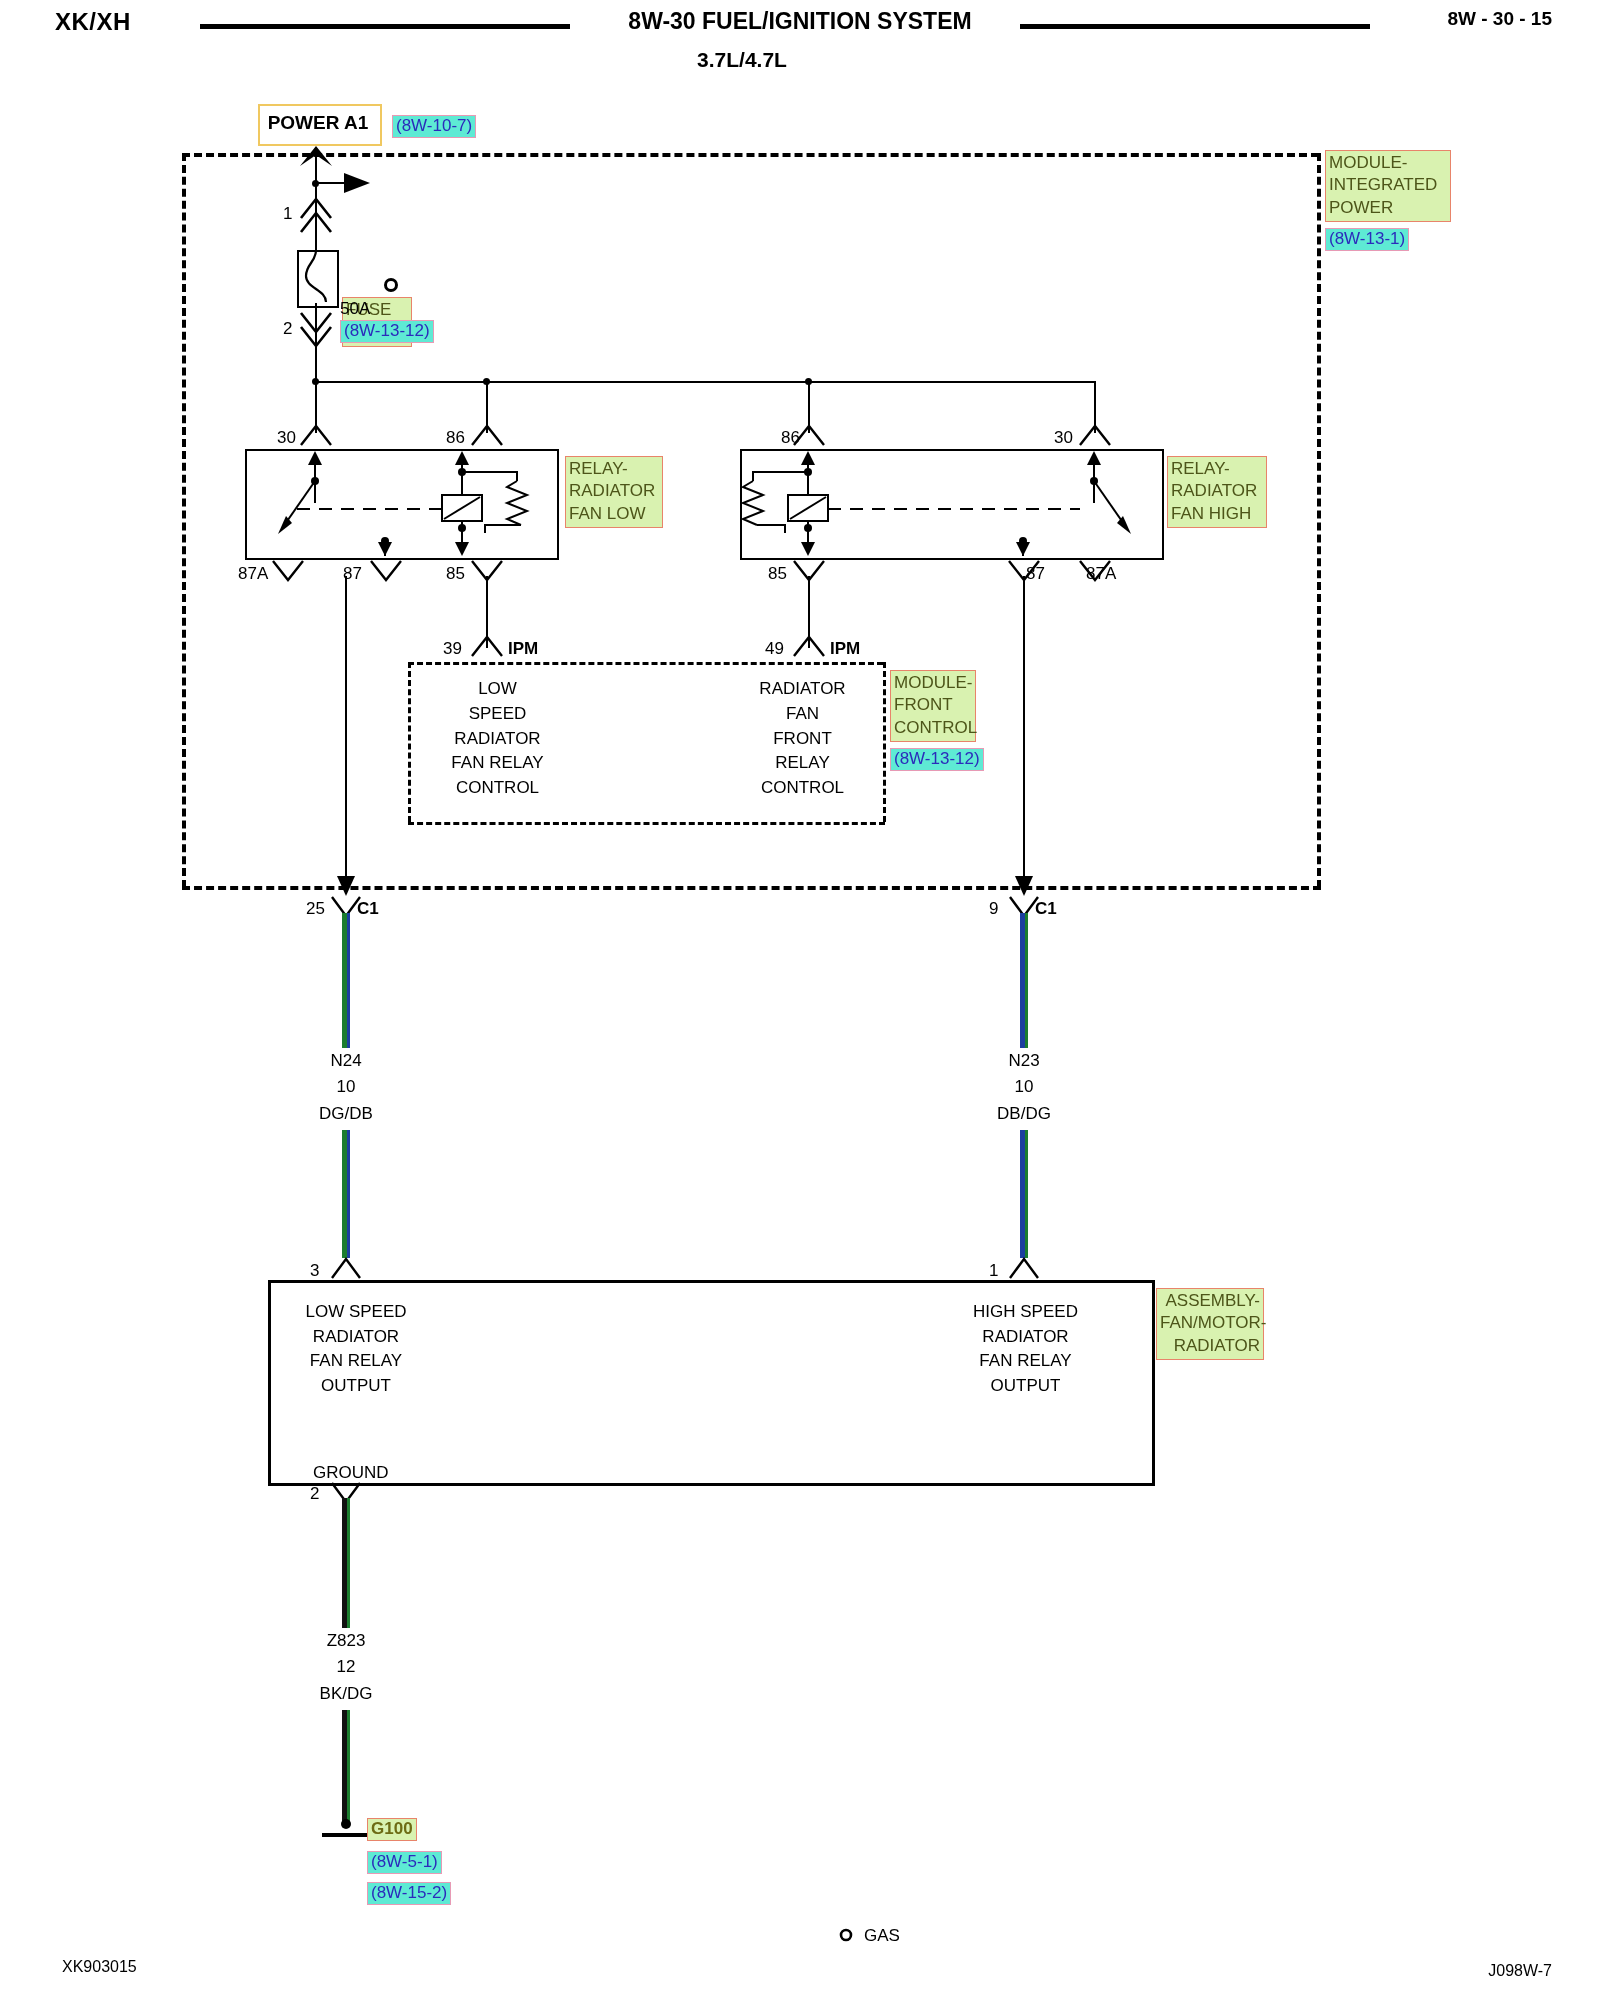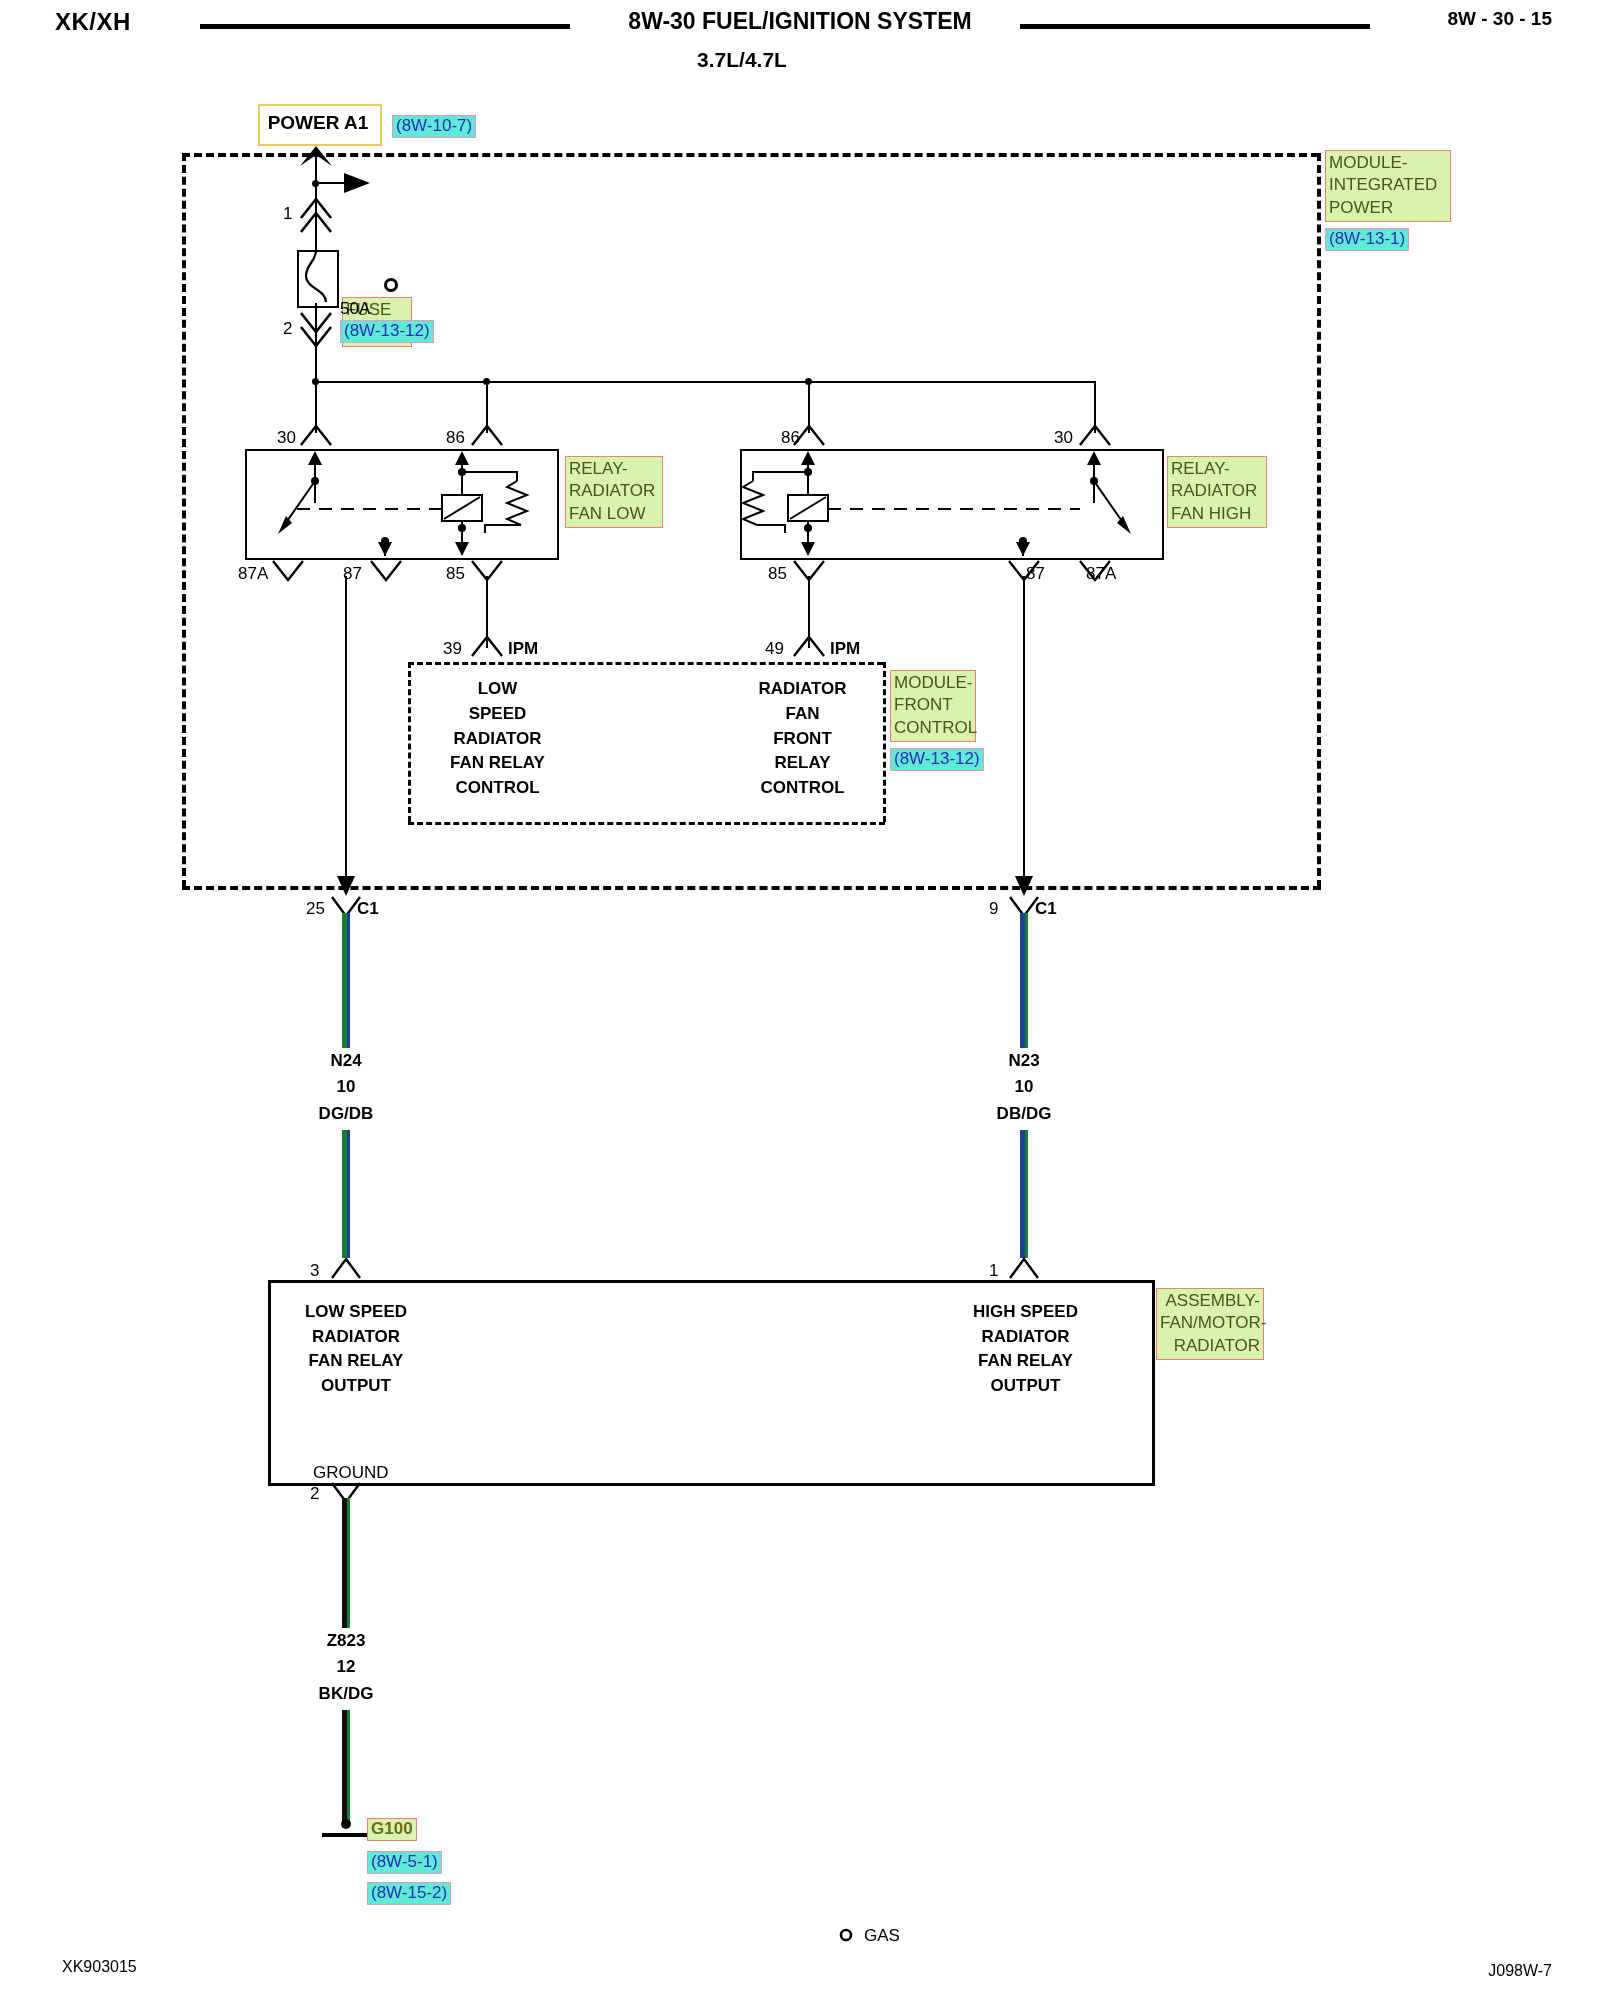--- a/index.html
+++ b/index.html
@@ -14,21 +14,21 @@
   #hdr-left{left:55px;top:8px;font-size:24px;font-weight:bold;letter-spacing:.5px;}
   #hdr-rule-l{left:200px;top:24px;width:370px;height:5px;background:#000;}
   #hdr-center{left:0;top:8px;width:1600px;text-align:center;font-size:23px;font-weight:bold;}
   #hdr-sub{left:0;top:48px;width:1484px;text-align:center;font-size:21px;font-weight:bold;}
   #hdr-rule-r{left:1020px;top:24px;width:350px;height:5px;background:#000;}
   #hdr-right{right:48px;top:8px;font-size:19px;font-weight:bold;}
 
   
   .txt{font-size:17px;white-space:nowrap;line-height:1.0;}
   .bold{font-weight:bold;}
-  .ctr{text-align:center;font-weight:bold;}
+  .ctr{text-align:center;}
 
   
   .callout{
     background:#d9f2b0;border:1px solid #e8846a;color:#4d5519;
     font-size:17px;line-height:1.32;padding:1px 3px 2px 3px;white-space:pre-line;
   }
   
   .ref{
     background:#5eead4;border:1px solid #e79ab5;color:#2b2bbb;
     font-size:17px;padding:0 3px 1px 3px;white-space:nowrap;

